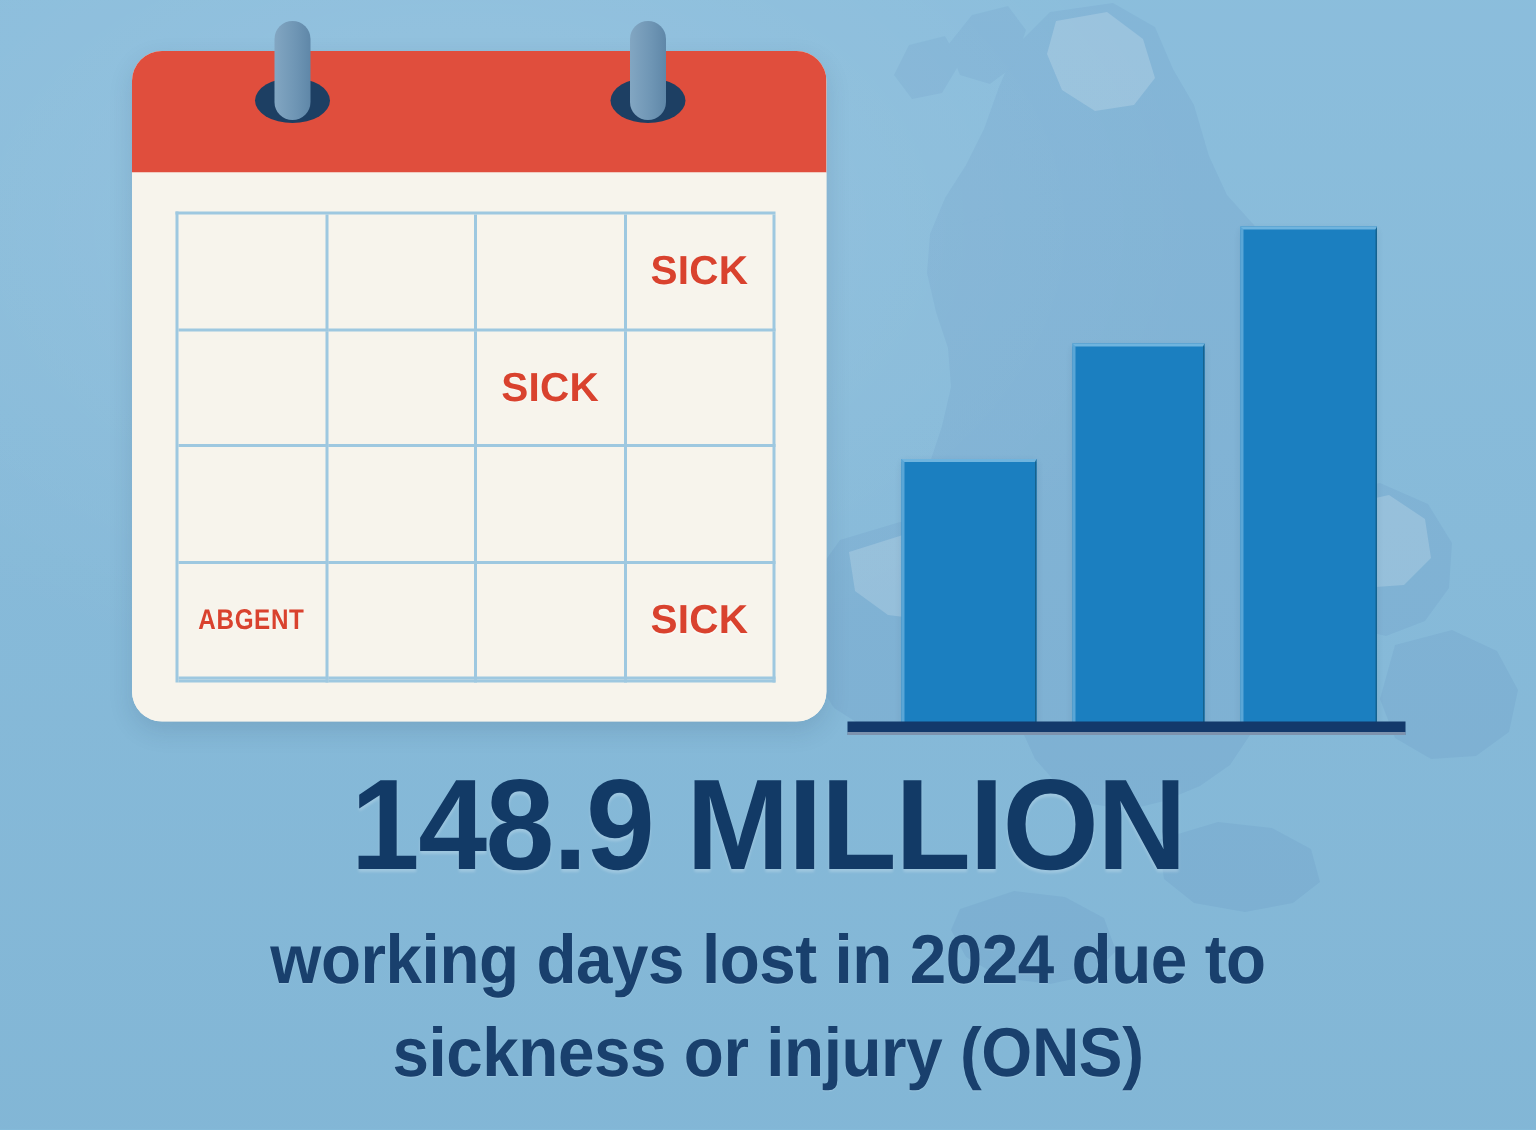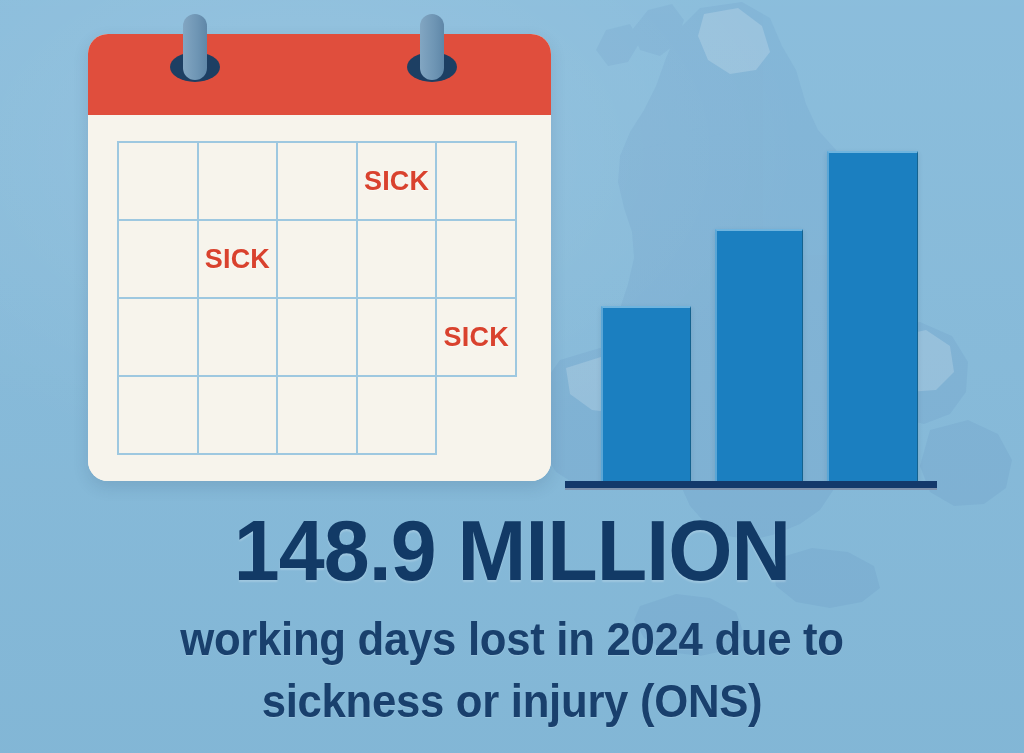--- a/index.html
+++ b/index.html
@@ -73,21 +73,21 @@
     background: #f7f4ec;
   }
 
   .calendar-grid {
     position: absolute;
     left: 29px;   
     top: 107px;   
     width: 400px;
     height: 314px;
     display: grid;
-    grid-template-columns: repeat(5, 1fr);
+    grid-template-columns: repeat(4, 1fr);
     grid-template-rows: repeat(4, 1fr);
     border-left: 2px solid #9ec8e0;
     border-top: 2px solid #9ec8e0;
     box-sizing: border-box;
   }
   .cal-cell {
     border-right: 2px solid #9ec8e0;
     border-bottom: 2px solid #9ec8e0;
     box-sizing: border-box;
     display: flex;
@@ -251,20 +251,23 @@
         <div class="cal-cell"></div>
         <div class="cal-cell"></div>
         <div class="cal-cell">
           <span class="cell-label sick">SICK</span>
         </div>
         <div class="cal-cell"></div>
         <div class="cal-cell"></div>
         <div class="cal-cell"></div>
         <div class="cal-cell"></div>
         <div class="cal-cell"></div>
+        <div class="cal-cell">
+          <span class="cell-label absent">ABGENT</span>
+        </div>
         <div class="cal-cell"></div>
         <div class="cal-cell"></div>
         <div class="cal-cell">
           <span class="cell-label sick">SICK</span>
         </div>
         <div class="cal-cell"></div>
         <div class="cal-cell"></div>
         <div class="cal-cell"></div>
         <div class="cal-cell"></div>
       </div>

